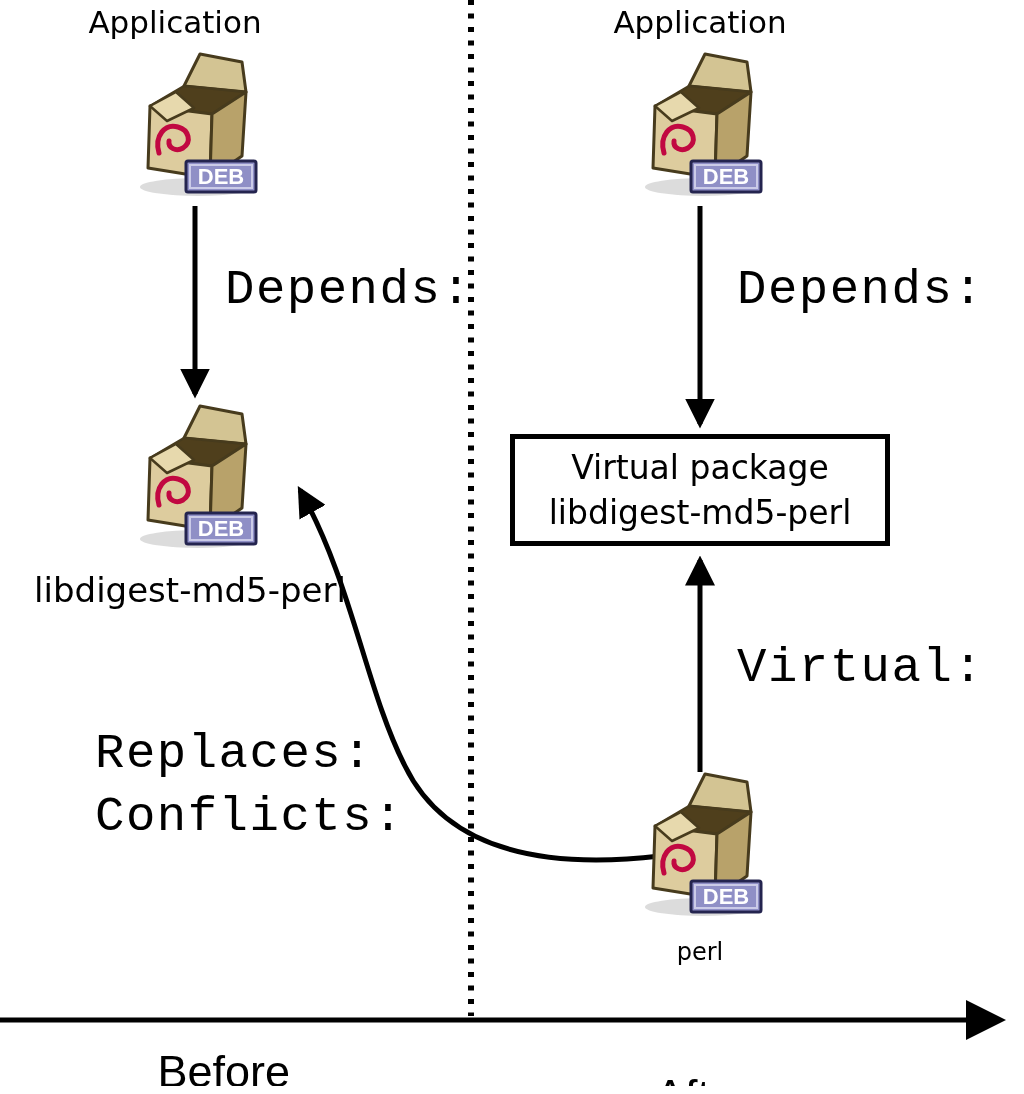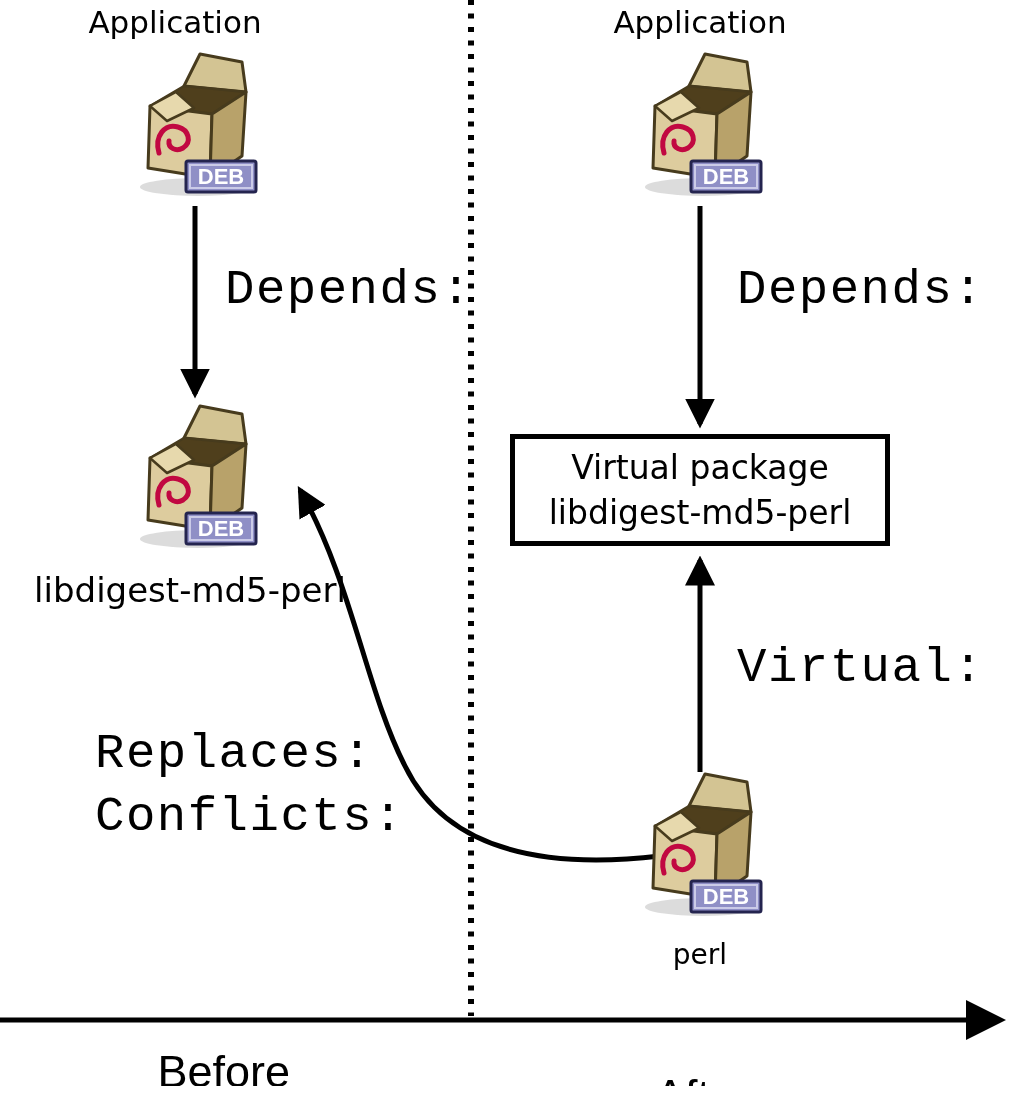--- a/index.html
+++ b/index.html
@@ -154,17 +154,17 @@
   </div>
 
   <div class="abs mono-label" style="left:737px; top:640px;">Virtual:</div>
 
   <div class="deb-icon" style="left:625px; top:770px;">
     <svg viewBox="0 0 150 150" width="150" height="150">
         <use href="#deb-icon"></use>
       </svg>
   </div>
 
-  <div class="abs pkg-label" style="left:640px; top:938px; width:120px; font-size:28px;">perl</div>
+  <div class="abs pkg-label" style="left:640px; top:938px; width:120px; font-size:24px;">perl</div>
 
   <div class="abs axis-label" style="left:620px; top:1046px; width:130px;margin-top:24px;">After</div>
 
 </div>
 
 </body></html>

